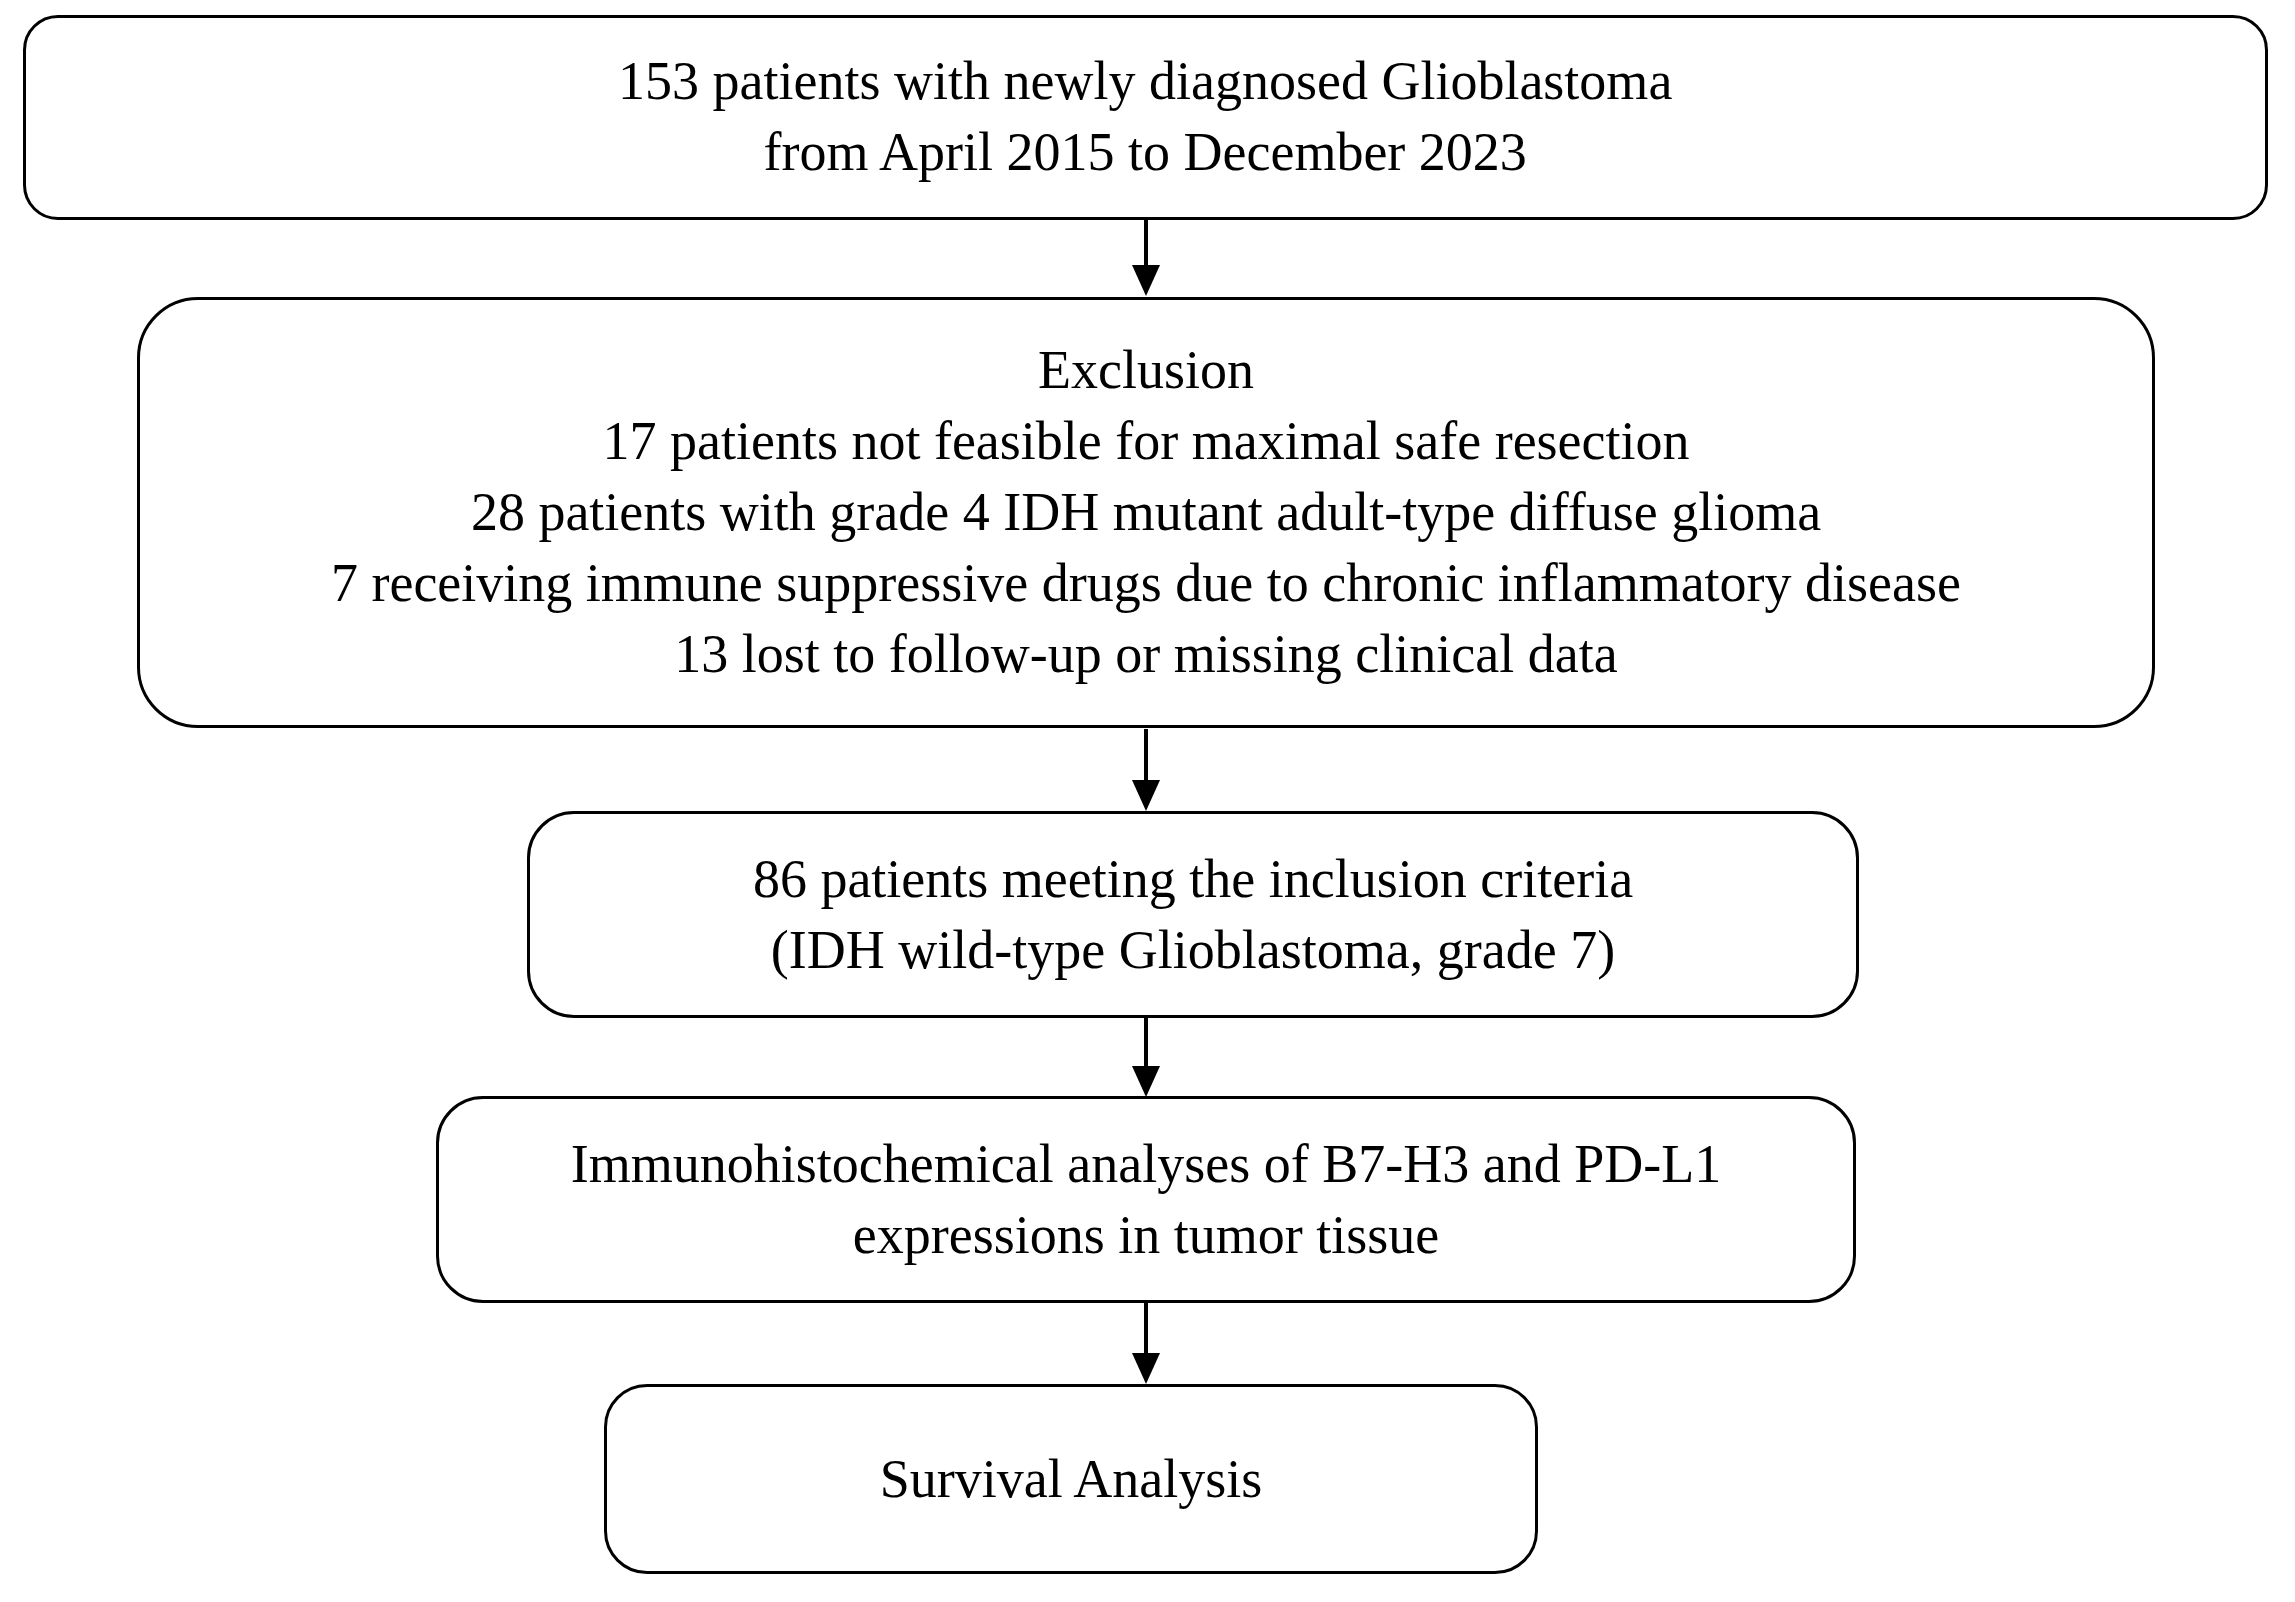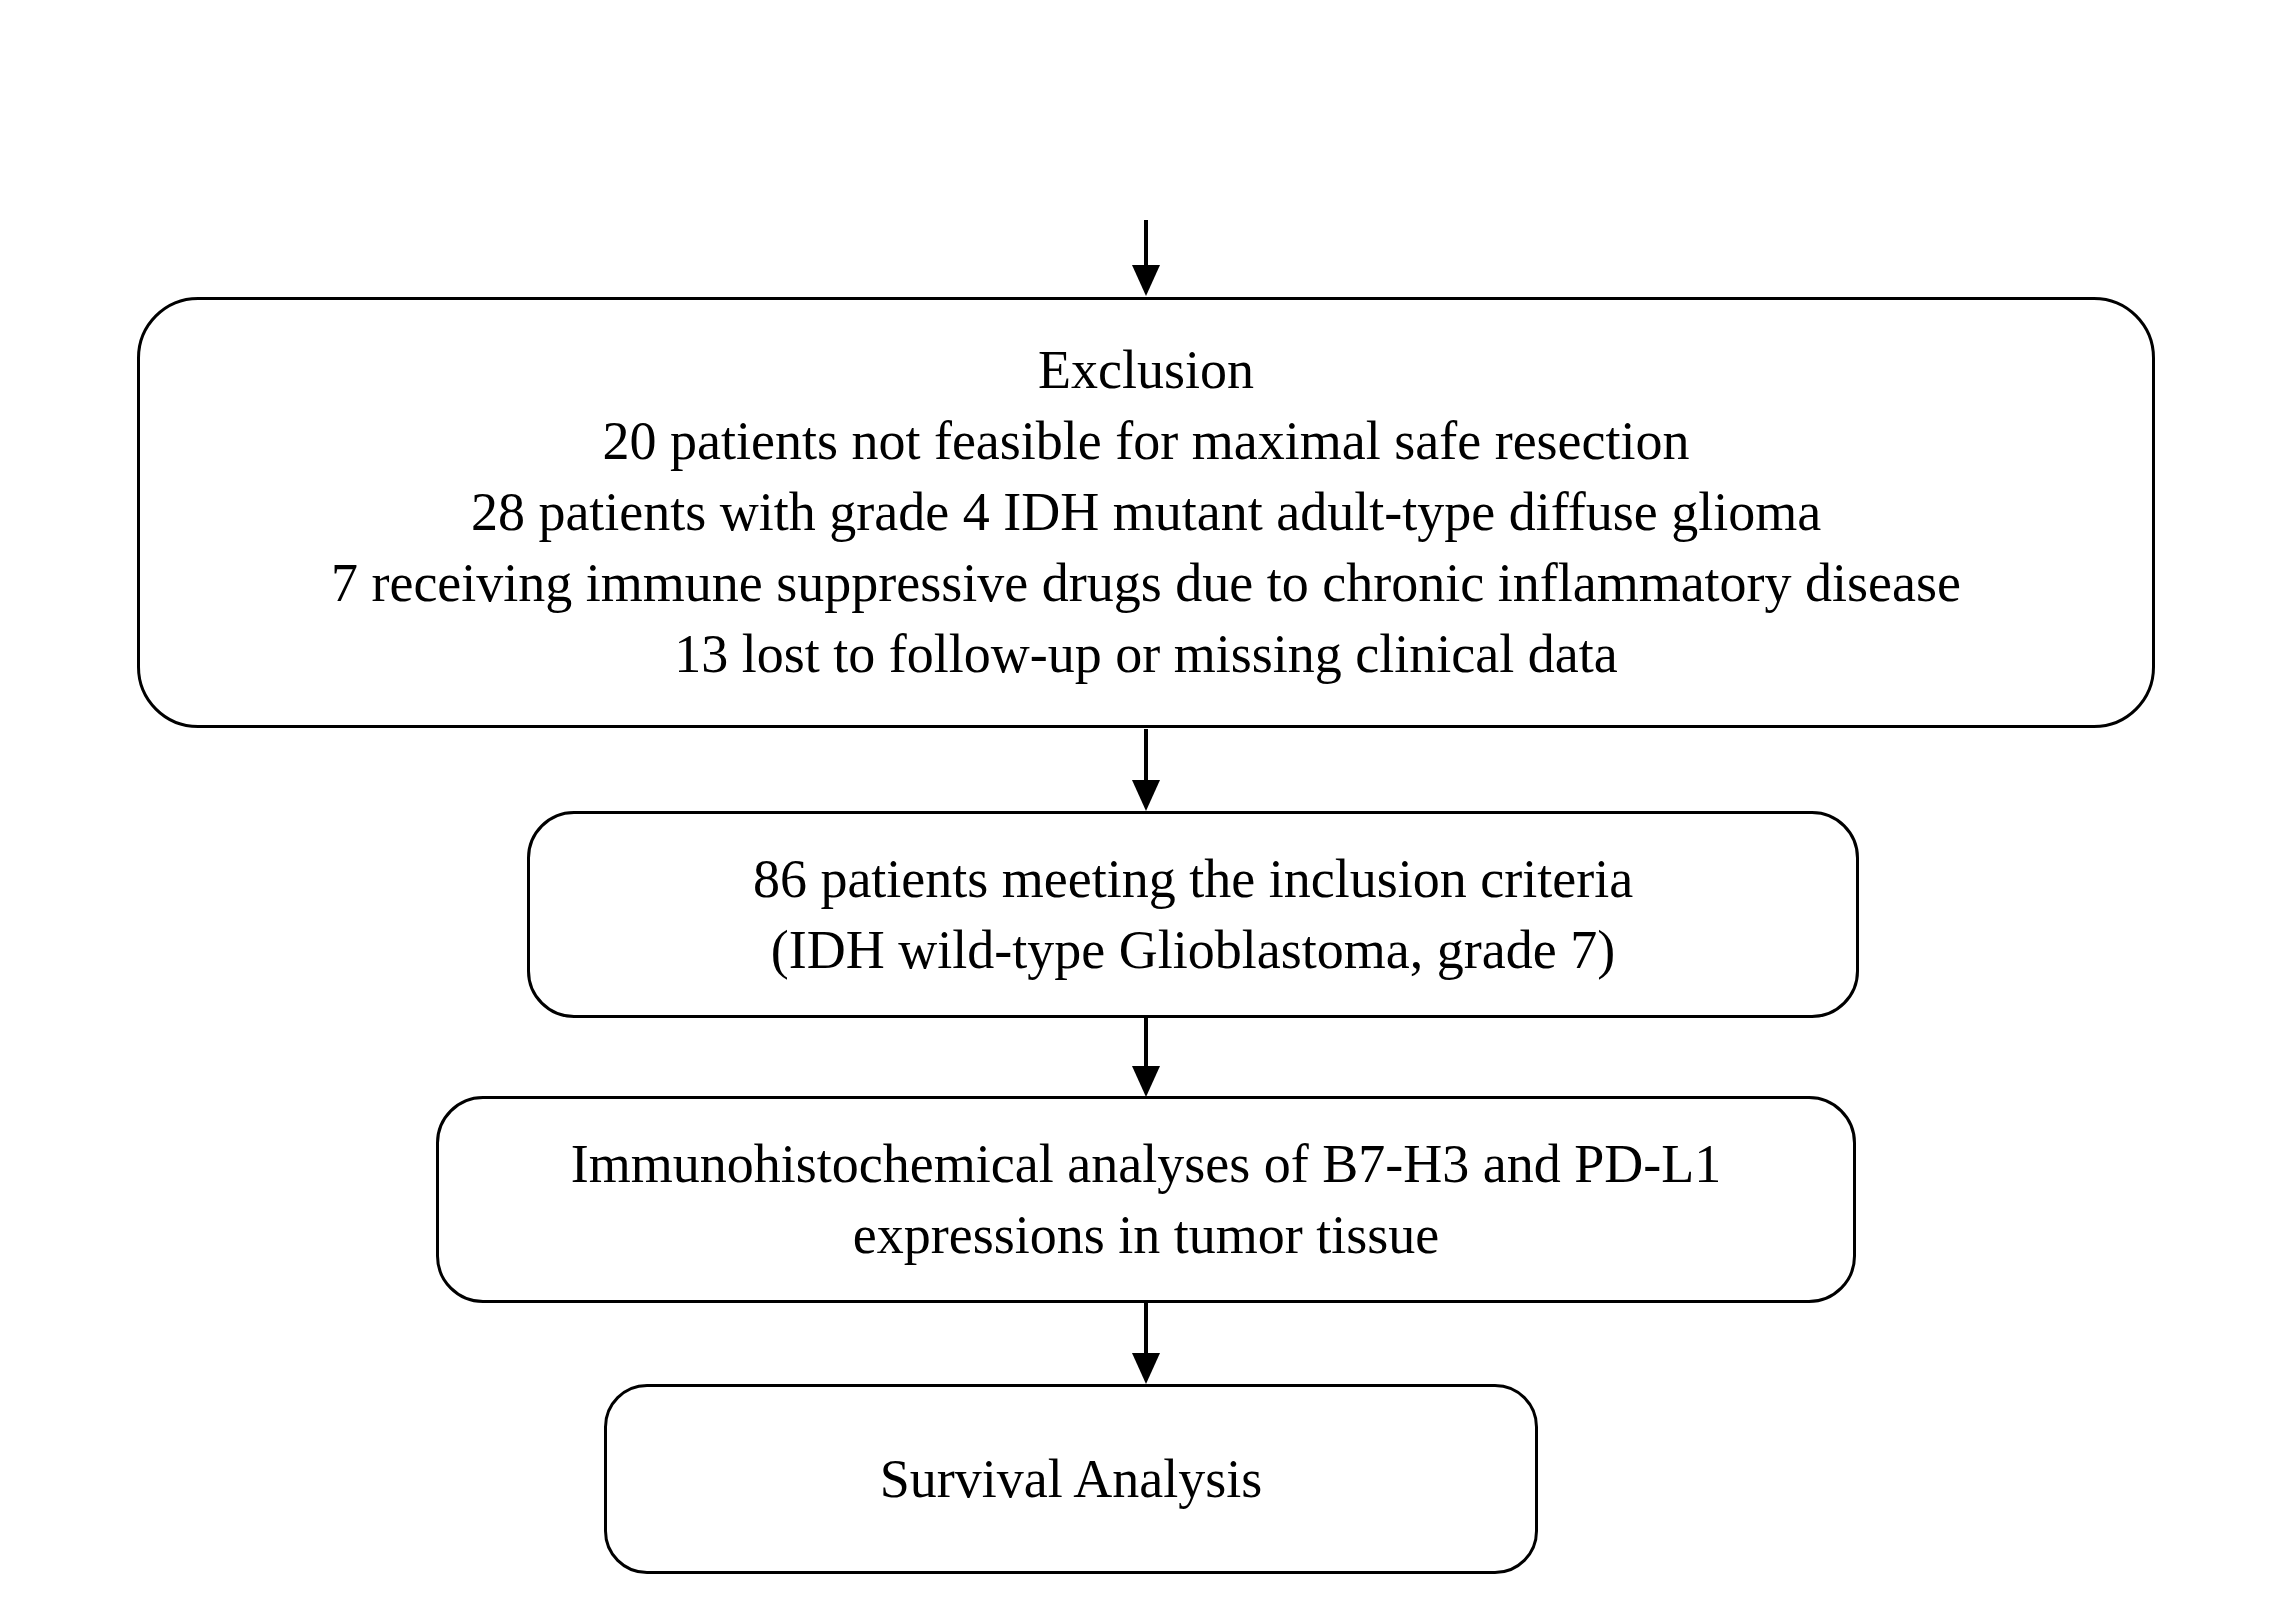--- a/index.html
+++ b/index.html
@@ -63,29 +63,33 @@
   #arrow-1 { left: 1131px; top: 220px;  height: 76px; }
   #arrow-2 { left: 1131px; top: 729px;  height: 82px; }
   #arrow-3 { left: 1131px; top: 1018px; height: 79px; }
   #arrow-4 { left: 1131px; top: 1303px; height: 81px; }
 </style>
 </head>
 <body>
 
 <div class="canvas">
 
+  <div class="box" id="box-enrollment">
+    <div class="line">153 patients with newly diagnosed Glioblastoma</div>
+    <div class="line">from April 2015 to December 2023</div>
+  </div>
 
   <div class="arrow" id="arrow-1">
     <div class="arrow-line"></div>
     <div class="arrow-head"></div>
   </div>
 
   <div class="box" id="box-exclusion">
     <div class="line">Exclusion</div>
-    <div class="line">20 patients not feasible for maximal safe resection</div>
+    <div class="line">17 patients not feasible for maximal safe resection</div>
     <div class="line">28 patients with grade 4 IDH mutant adult-type diffuse glioma</div>
     <div class="line">7 receiving immune suppressive drugs due to chronic inflammatory disease</div>
     <div class="line">13 lost to follow-up or missing clinical data</div>
   </div>
 
   <div class="arrow" id="arrow-2">
     <div class="arrow-line"></div>
     <div class="arrow-head"></div>
   </div>
 

